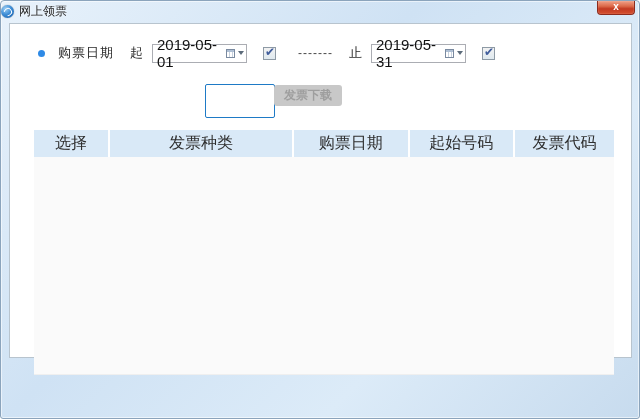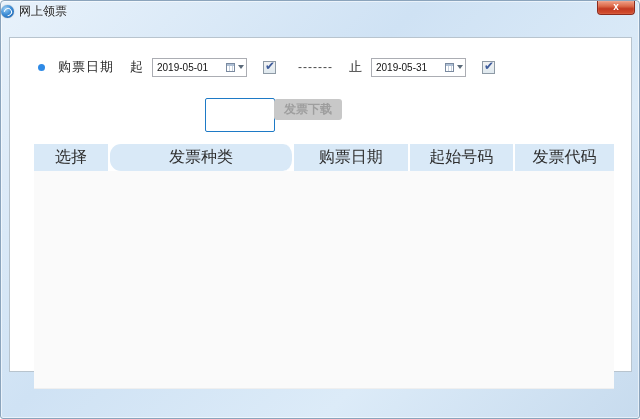--- a/index.html
+++ b/index.html
@@ -45,38 +45,37 @@
     border-radius: 0 0 4px 4px;
     color: #fff; font-size: 10px; font-weight: bold; line-height: 12px;
     text-align: center; cursor: pointer;
     box-shadow: inset 0 0 1px rgba(255,255,255,.7);
   }
   
   .panel {
     position: absolute; left: 8px; top: 22px; width: 623px; height: 335px;
     background: #ffffff;
     border: 1px solid #b8c4ce;
-    margin-top: 14px;
   }
   
   .form-row {
     position: absolute; left: 0; top: 18px; width: 100%; height: 22px;
     display: flex; align-items: center;
   }
   .bullet {
     width: 7px; height: 7px; border-radius: 50%;
     background: #2e8ae6; margin-left: 28px; flex: 0 0 auto;
   }
   .field-label { font-size: 13px; color: #2a2a2a; margin-left: 13px; letter-spacing: 1px; }
   .sub-label { font-size: 13px; color: #2a2a2a; margin-left: 16px; }
   .date-field {
     display: flex; align-items: center;
     width: 95px; height: 19px; margin-left: 9px;
     border: 1px solid #abadb3; background: #fff;
-    font-size: 10px; color: #111; padding-left: 4px;
+    font-size: 15px; color: #111; padding-left: 4px;
   }
   .date-value { flex: 1 1 auto; }
   .cal-btn {
     flex: 0 0 auto; display: flex; align-items: center;
     height: 100%; padding: 0 2px; cursor: pointer;
   }
   .cal-glyph {
     width: 9px; height: 9px;
     border: 1px solid #7a8aa0;
     background:
@@ -123,21 +122,21 @@
   .btn-manual { left: 365px; top: 1px; }
   
   .grid { position: absolute; left: 24px; top: 106px; width: 580px; }
   .grid-header { display: flex; height: 27px; }
   .grid-th {
     background: #d9e9f7; color: #2e2e2e; font-size: 16px;
     display: flex; align-items: center; justify-content: center;
     border-right: 2px solid #ffffff;
   }
   .grid-th:last-child { border-right: none; }
-  .col-0 { width: 13.1%; } .col-1 { width: 31.7%; border-radius: 11px; } .col-2 { width: 20.0%; }
+  .col-0 { width: 13.1%; } .col-1 { width: 31.7%; } .col-2 { width: 20.0%; }
   .col-3 { width: 18.1%; } .col-4 { width: 17.1%; }
   .grid-body {
     height: 218px; background: #fafafa;
     border-bottom: 1px solid #efefef;
   }
 </style>
 </head>
 <body>
 
 <div class="window">

